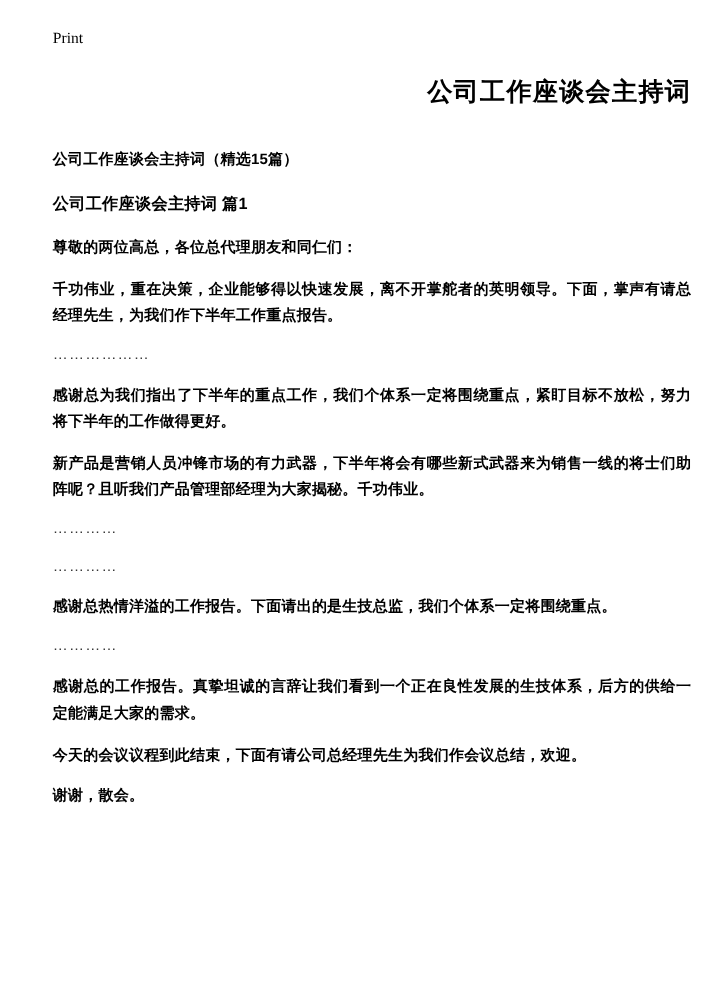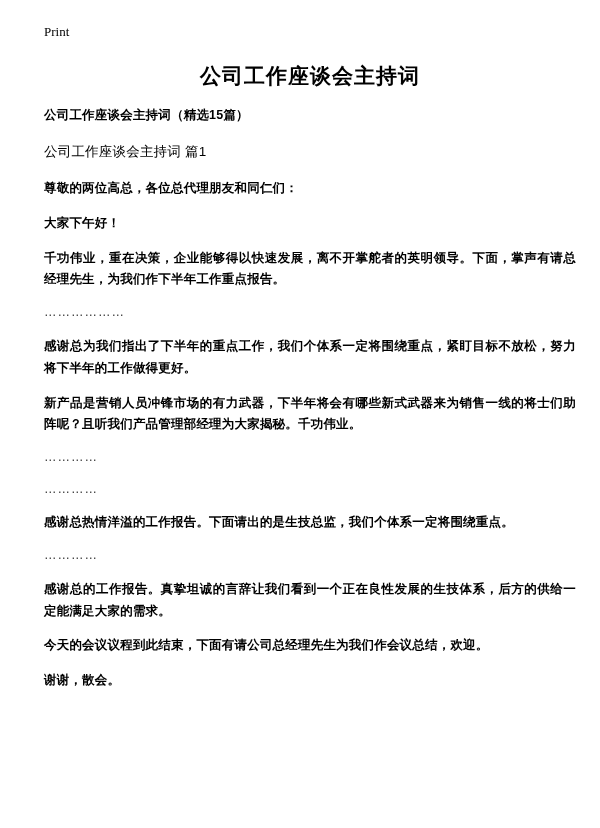--- a/index.html
+++ b/index.html
@@ -24,37 +24,37 @@
   .print-link {
     font-family: "Liberation Serif", "DejaVu Serif", serif;
     font-size: 13px;
     color: #000;
     text-decoration: none;
     display: inline-block;
     margin: 6px 0 0 0;
     cursor: pointer;
   }
   .doc-title {
-    text-align: center;
+    text-align: right;
     font-size: 21px;
     font-weight: bold;
     letter-spacing: 1px;
-    margin: 22px 0 16px 0;
+    margin: 22px 0 33px 0;
     line-height: 1.3;
   }
   .para {
     font-size: 12.5px;
     line-height: 1.75;
     margin: 0 0 13px 0;
     text-align: justify;
     letter-spacing: 0.2px;
     font-weight: bold;
   }
   .para.bold {
-    font-weight: normal;
+    font-weight: bold;
     font-size: 13.5px;
     margin-bottom: 14px;
   }
   .dots {
     font-size: 12.5px;
     line-height: 1.4;
     color: #333;
     letter-spacing: 1px;
     margin: 2px 0 14px 0;
   }
@@ -62,21 +62,20 @@
 </head>
 <body>
 
 <div class="page">
   <a class="print-link" href="#">Print</a>
   <h1 class="doc-title">公司工作座谈会主持词</h1>
   <div id="doc-body">
       <p class="para">公司工作座谈会主持词（精选15篇）</p>
       <p class="para bold">公司工作座谈会主持词 篇1</p>
       <p class="para">尊敬的两位高总，各位总代理朋友和同仁们：</p>
-      <p class="para">大家下午好！</p>
       <p class="para">千功伟业，重在决策，企业能够得以快速发展，离不开掌舵者的英明领导。下面，掌声有请总经理先生，为我们作下半年工作重点报告。</p>
       <p class="dots">………………</p>
       <p class="para">感谢总为我们指出了下半年的重点工作，我们个体系一定将围绕重点，紧盯目标不放松，努力将下半年的工作做得更好。</p>
       <p class="para">新产品是营销人员冲锋市场的有力武器，下半年将会有哪些新式武器来为销售一线的将士们助阵呢？且听我们产品管理部经理为大家揭秘。千功伟业。</p>
       <p class="dots">…………</p>
       <p class="dots">…………</p>
       <p class="para">感谢总热情洋溢的工作报告。下面请出的是生技总监，我们个体系一定将围绕重点。</p>
       <p class="dots">…………</p>
       <p class="para">感谢总的工作报告。真挚坦诚的言辞让我们看到一个正在良性发展的生技体系，后方的供给一定能满足大家的需求。</p>
       <p class="para">今天的会议议程到此结束，下面有请公司总经理先生为我们作会议总结，欢迎。</p>

